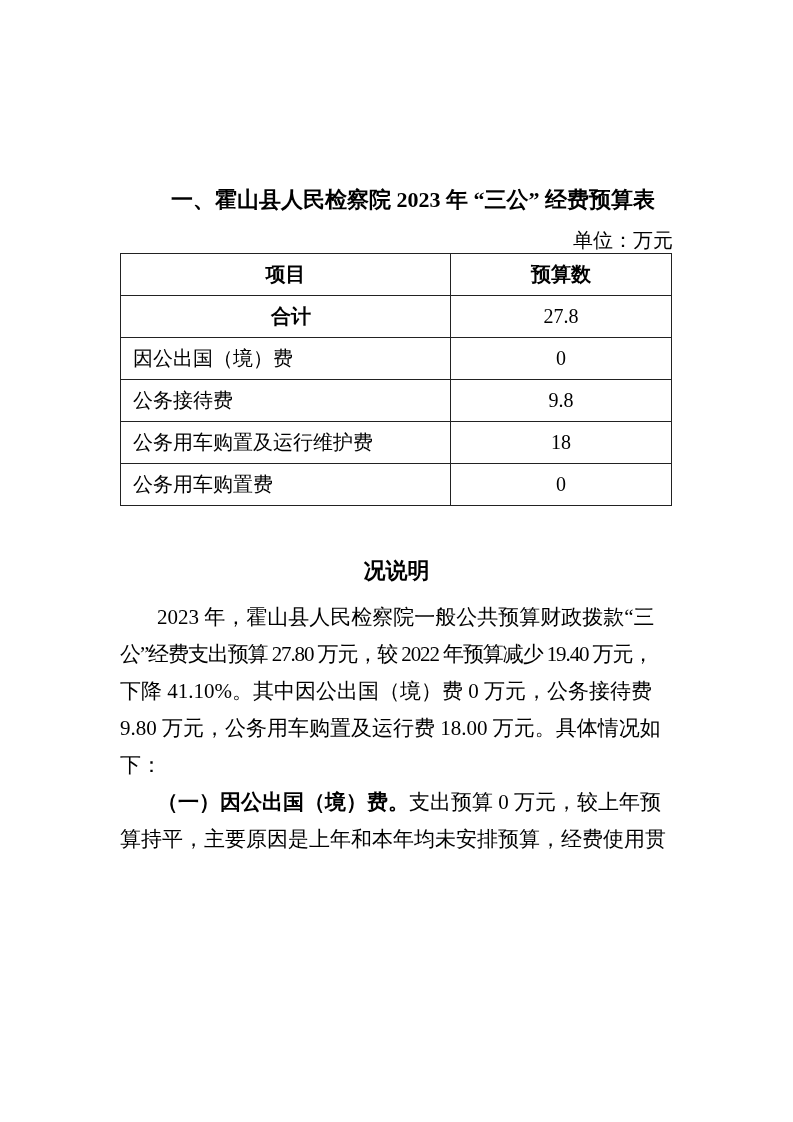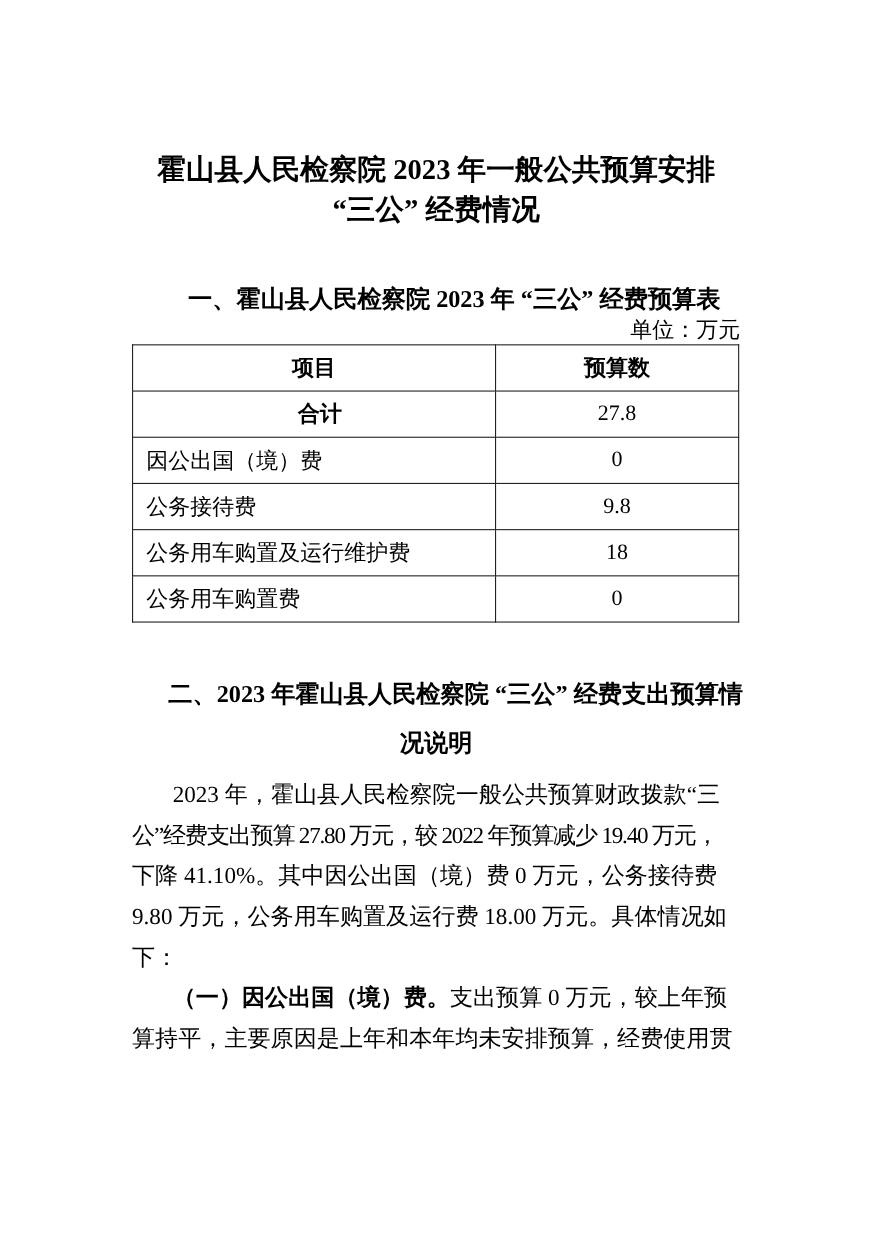--- a/index.html
+++ b/index.html
@@ -38,21 +38,21 @@
     line-height: 31px;
     text-align: center;
   }
   .sec-heading .line { white-space: nowrap; }
   .sec-heading .ind { padding-left: 33px; }
   .sec2-heading {
     margin-top: 42px;
     line-height: 45px;
   }
   .unit-label {
-    margin-top: 0;
+    margin-top: 12px;
     font-size: 20px;
     line-height: 26px;
     text-align: right;
   }
   table.budget-table {
     border-collapse: collapse;
     width: 551px;
     table-layout: fixed;
     margin-top: 0;
   }
@@ -88,24 +88,20 @@
   .para .ind { padding-left: 37px; }
   .para .tight { letter-spacing: -1.1px; }
   .para1 { margin-top: 6px; }
   .lead-bold { font-weight: bold; }
 </style>
 </head>
 <body>
 
 <div class="page">
 
-  <h1 class="doc-title">
-    <div>霍山县人民检察院 2023 年一般公共预算安排</div>
-    <div>“三公” 经费情况</div>
-  </h1>
 
   <div class="content">
 
     <h2 class="sec-heading">
       <div class="line ind">一、霍山县人民检察院 2023 年 “三公” 经费预算表</div>
     </h2>
 
     <div class="unit-label">单位：万元</div>
 
     <table class="budget-table">
@@ -137,21 +133,20 @@
           <td class="value-cell">18</td>
         </tr>
         <tr>
           <td class="item-cell">公务用车购置费</td>
           <td class="value-cell">0</td>
         </tr>
       </tbody>
     </table>
 
     <h2 class="sec-heading sec2-heading">
-      <div class="line ind">二、2023 年霍山县人民检察院 “三公” 经费支出预算情</div>
       <div class="line">况说明</div>
     </h2>
 
     <div class="para para1">
       <div class="line ind">2023 年，霍山县人民检察院一般公共预算财政拨款“三</div>
       <div class="line tight">公”经费支出预算 27.80 万元，较 2022 年预算减少 19.40 万元，</div>
       <div class="line">下降 41.10%。其中因公出国（境）费 0 万元，公务接待费</div>
       <div class="line">9.80 万元，公务用车购置及运行费 18.00 万元。具体情况如</div>
       <div class="line">下：</div>
     </div>

